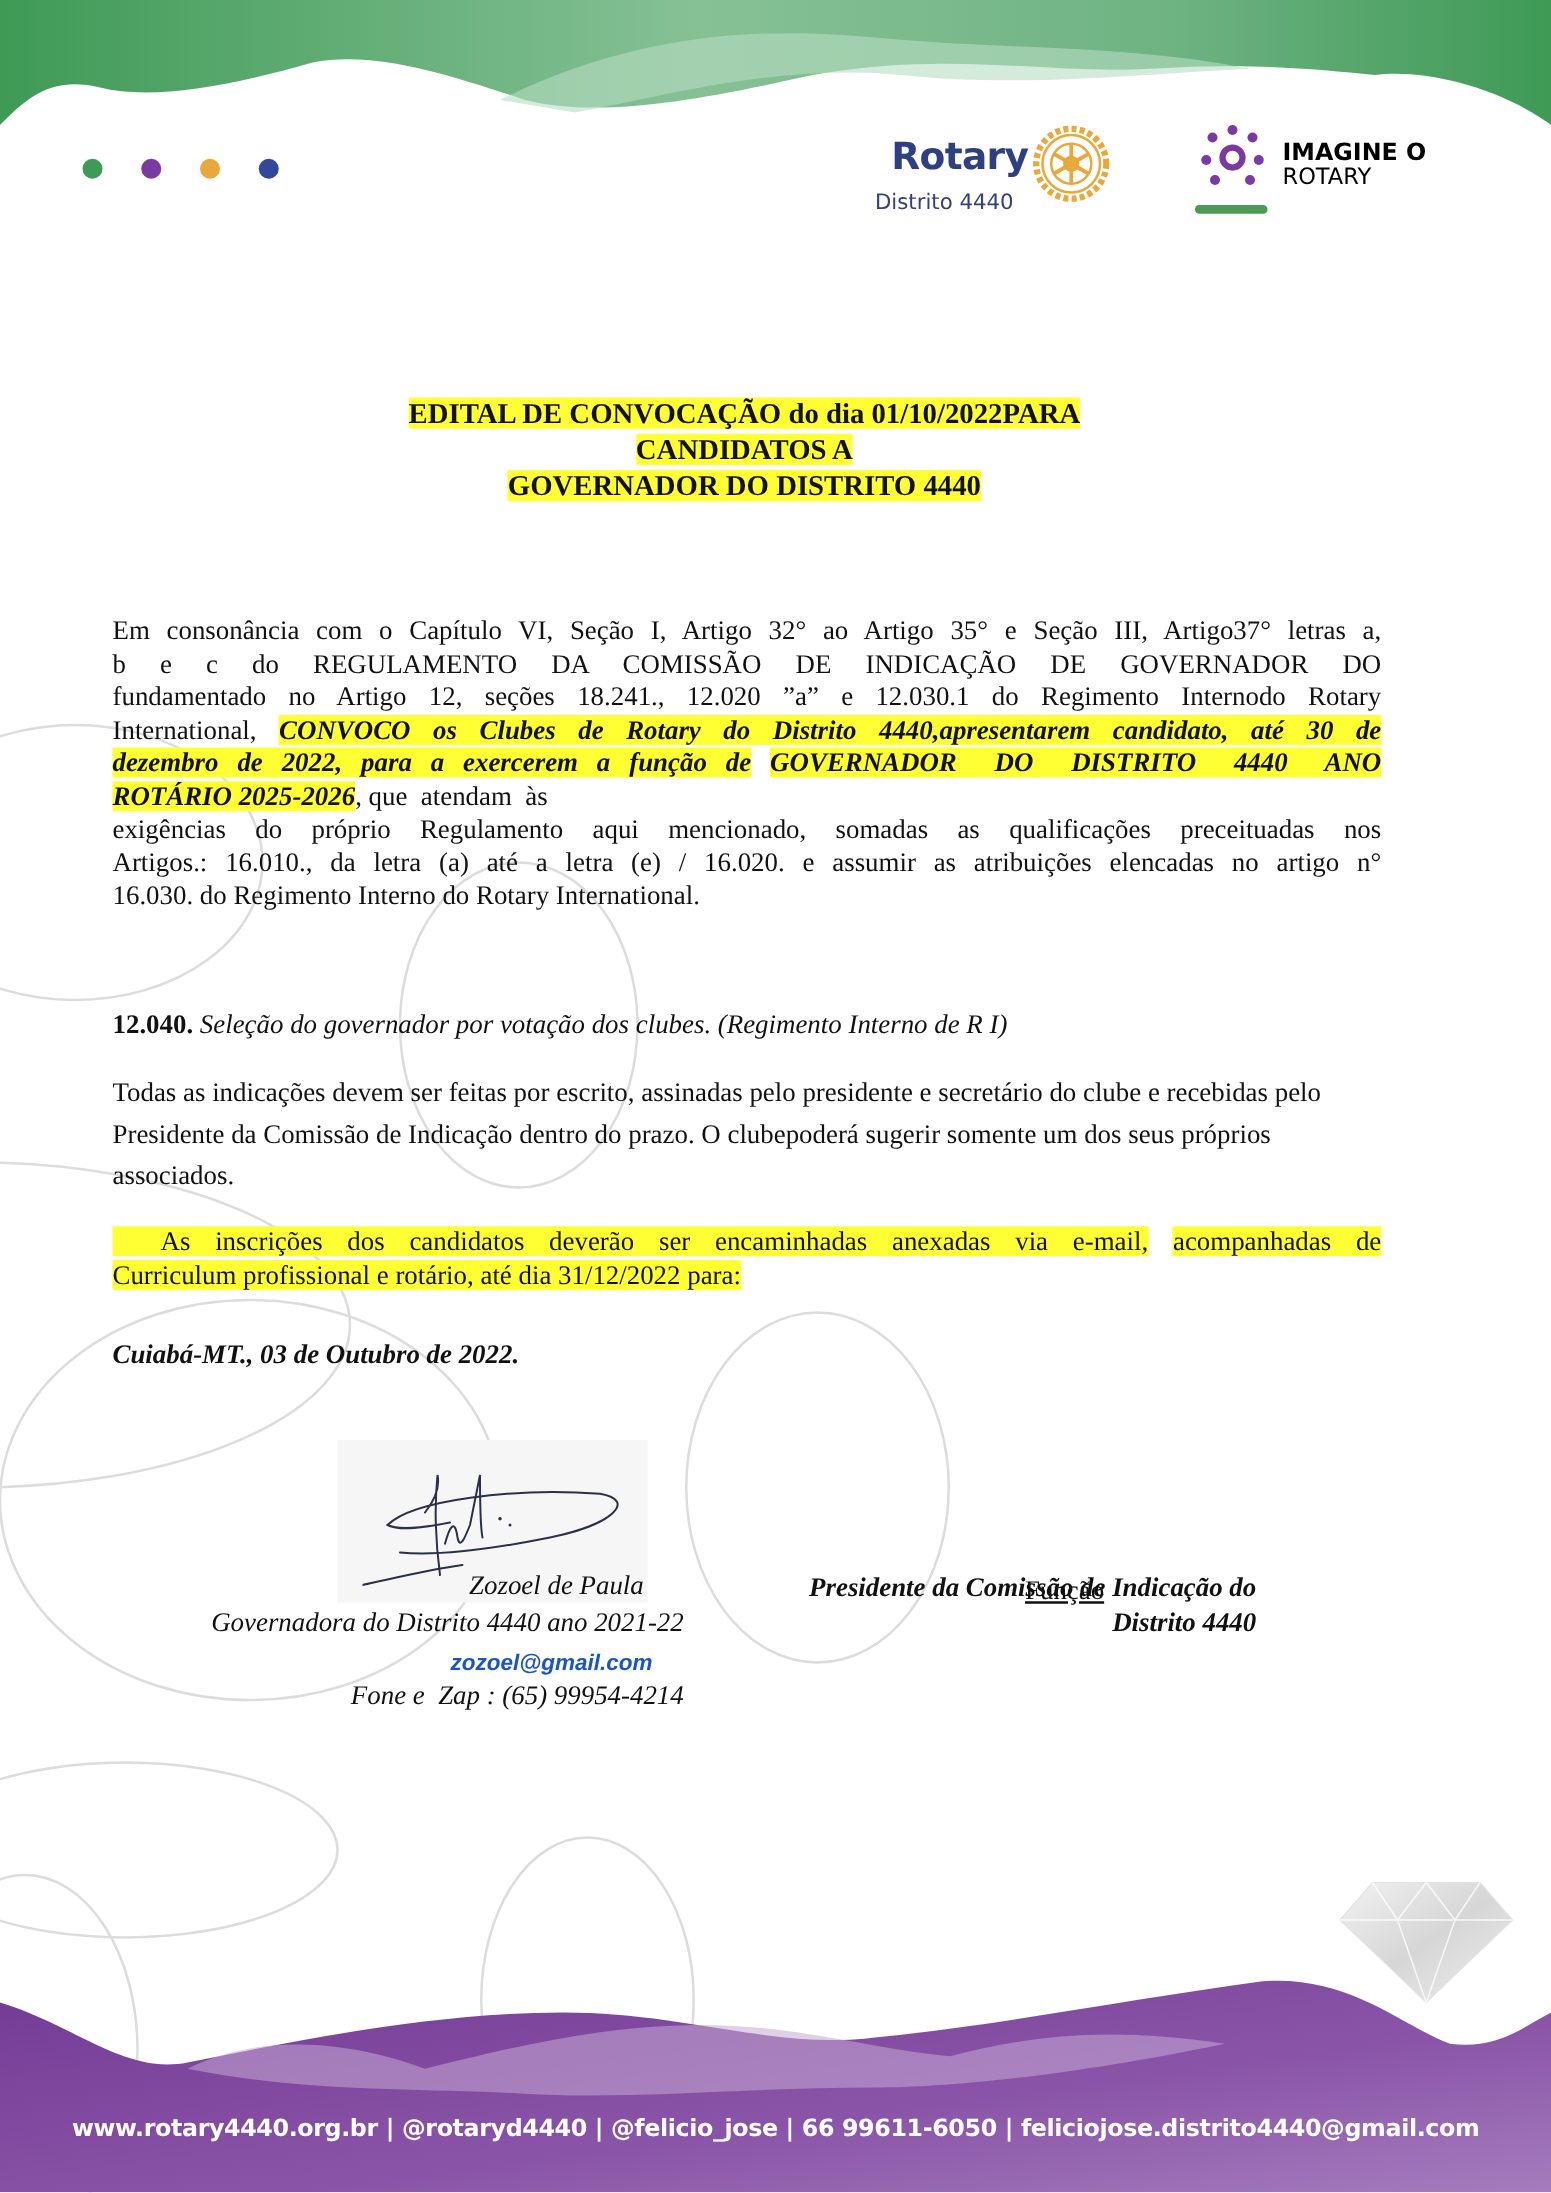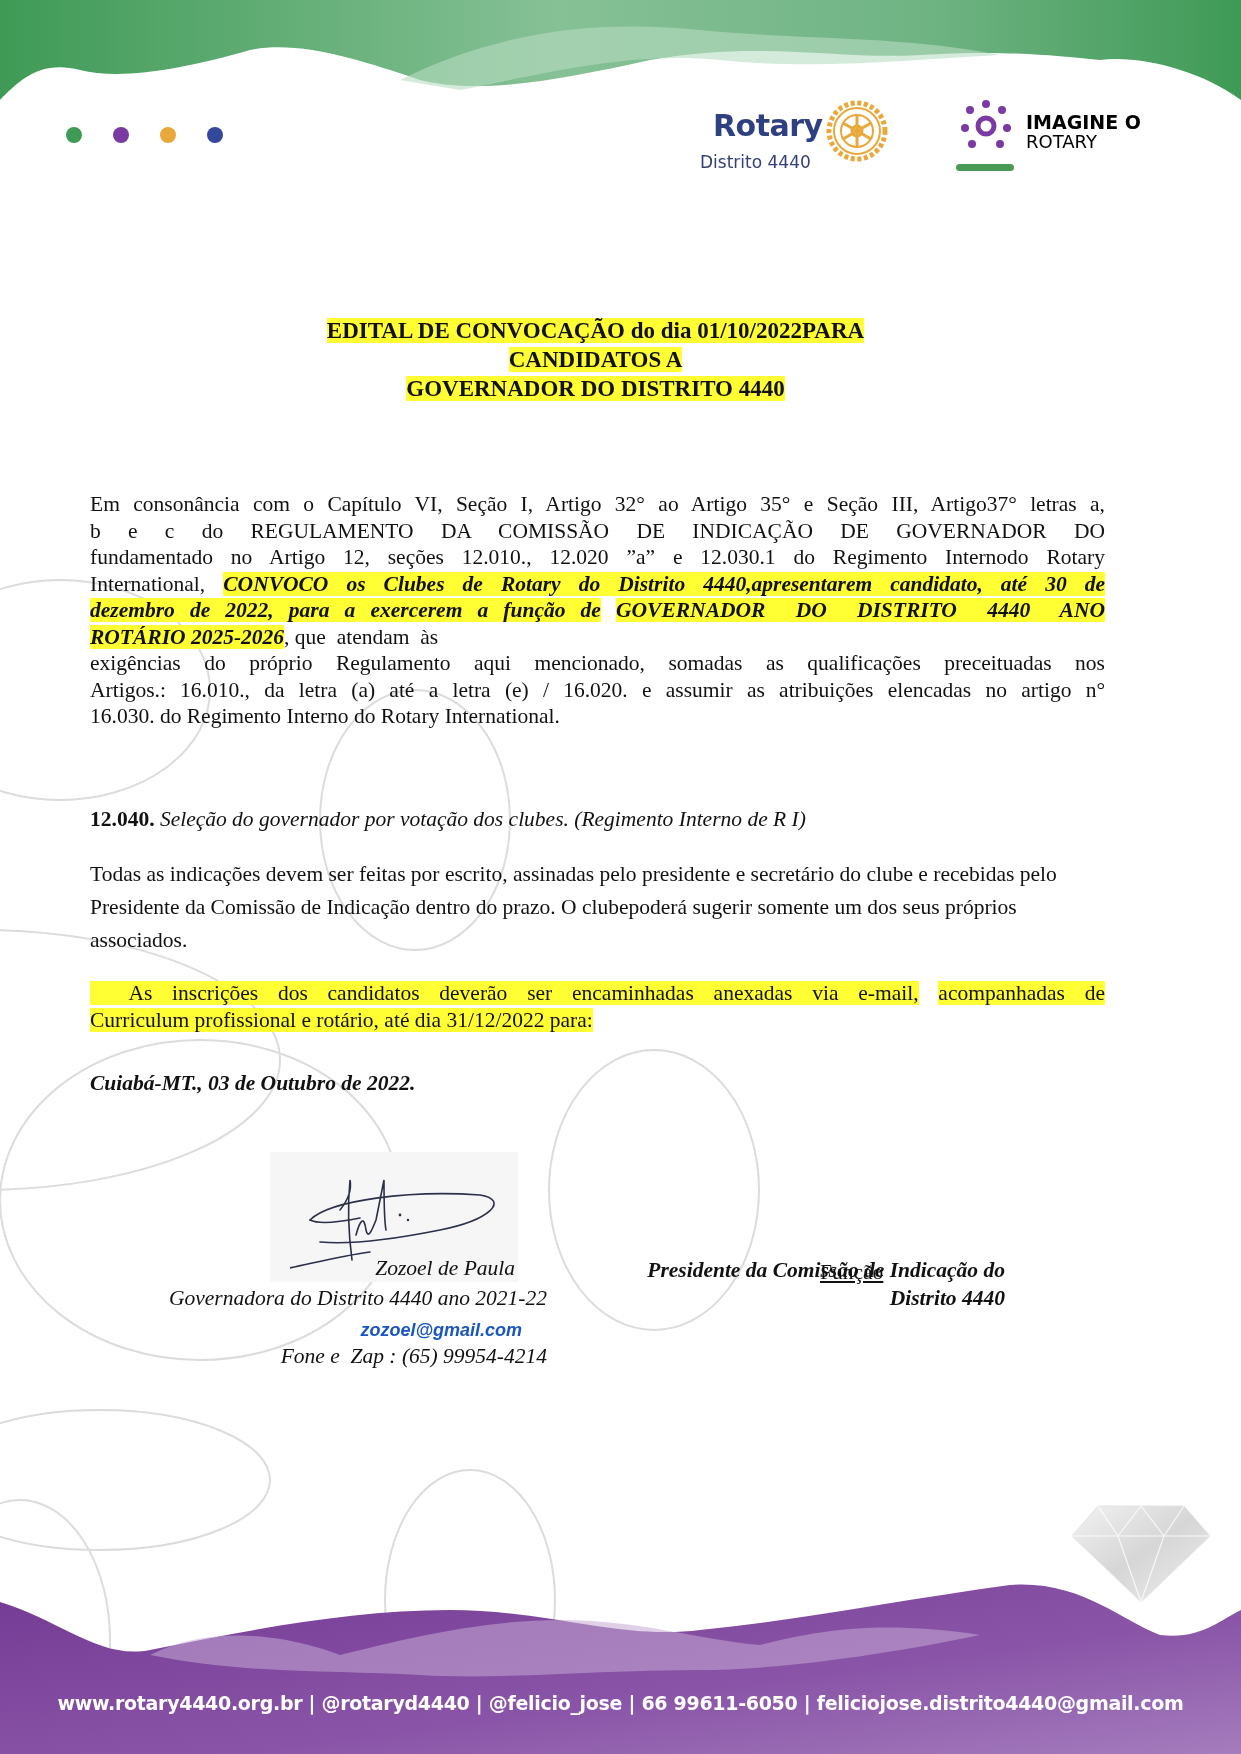--- a/index.html
+++ b/index.html
@@ -136,21 +136,21 @@
 
 <div class="abs title-block">
   <div><span class="hl">EDITAL DE CONVOCAÇÃO do dia 01/10/2022PARA</span></div>
   <div><span class="hl">CANDIDATOS A</span></div>
   <div><span class="hl">GOVERNADOR DO DISTRITO 4440</span></div>
 </div>
 
 <div class="abs body-text p1">
   <span class="line">Em consonância com o Capítulo VI, Seção I, Artigo 32° ao Artigo 35° e Seção III, Artigo37°  letras a,</span>
   <span class="line">b e c do REGULAMENTO DA COMISSÃO DE INDICAÇÃO DE GOVERNADOR    DO</span>
-  <span class="line">fundamentado no Artigo 12, seções 12.010., 12.020 ”a” e 12.030.1 do Regimento Internodo Rotary</span>
+  <span class="line">fundamentado no Artigo 12, seções 18.241., 12.020 ”a” e 12.030.1 do Regimento Internodo Rotary</span>
   <span class="line"><span>International, </span><span class="hl bi">CONVOCO os Clubes de Rotary do Distrito 4440,apresentarem candidato, até 30 de</span></span>
   <span class="line"><span class="hl bi">dezembro de 2022, para a exercerem a função de</span> <span class="hl bi" style="white-space:pre">GOVERNADOR  DO  DISTRITO  4440  ANO</span></span>
   <span class="line nj"><span class="hl bi">ROTÁRIO 2025-2026</span><span style="white-space:pre">, que  atendam  às</span></span>
   <span class="line">exigências do próprio Regulamento aqui mencionado, somadas as qualificações preceituadas nos</span>
   <span class="line">Artigos.: 16.010., da letra (a) até a letra (e) / 16.020. e assumir as atribuições elencadas no artigo n°</span>
   <span class="line nj">16.030. do Regimento Interno do Rotary International.</span>
 </div>
 
 <div class="abs body-text p2">
   <b>12.040.</b><i> Seleção do governador por votação dos clubes. (Regimento Interno de R I)</i>

